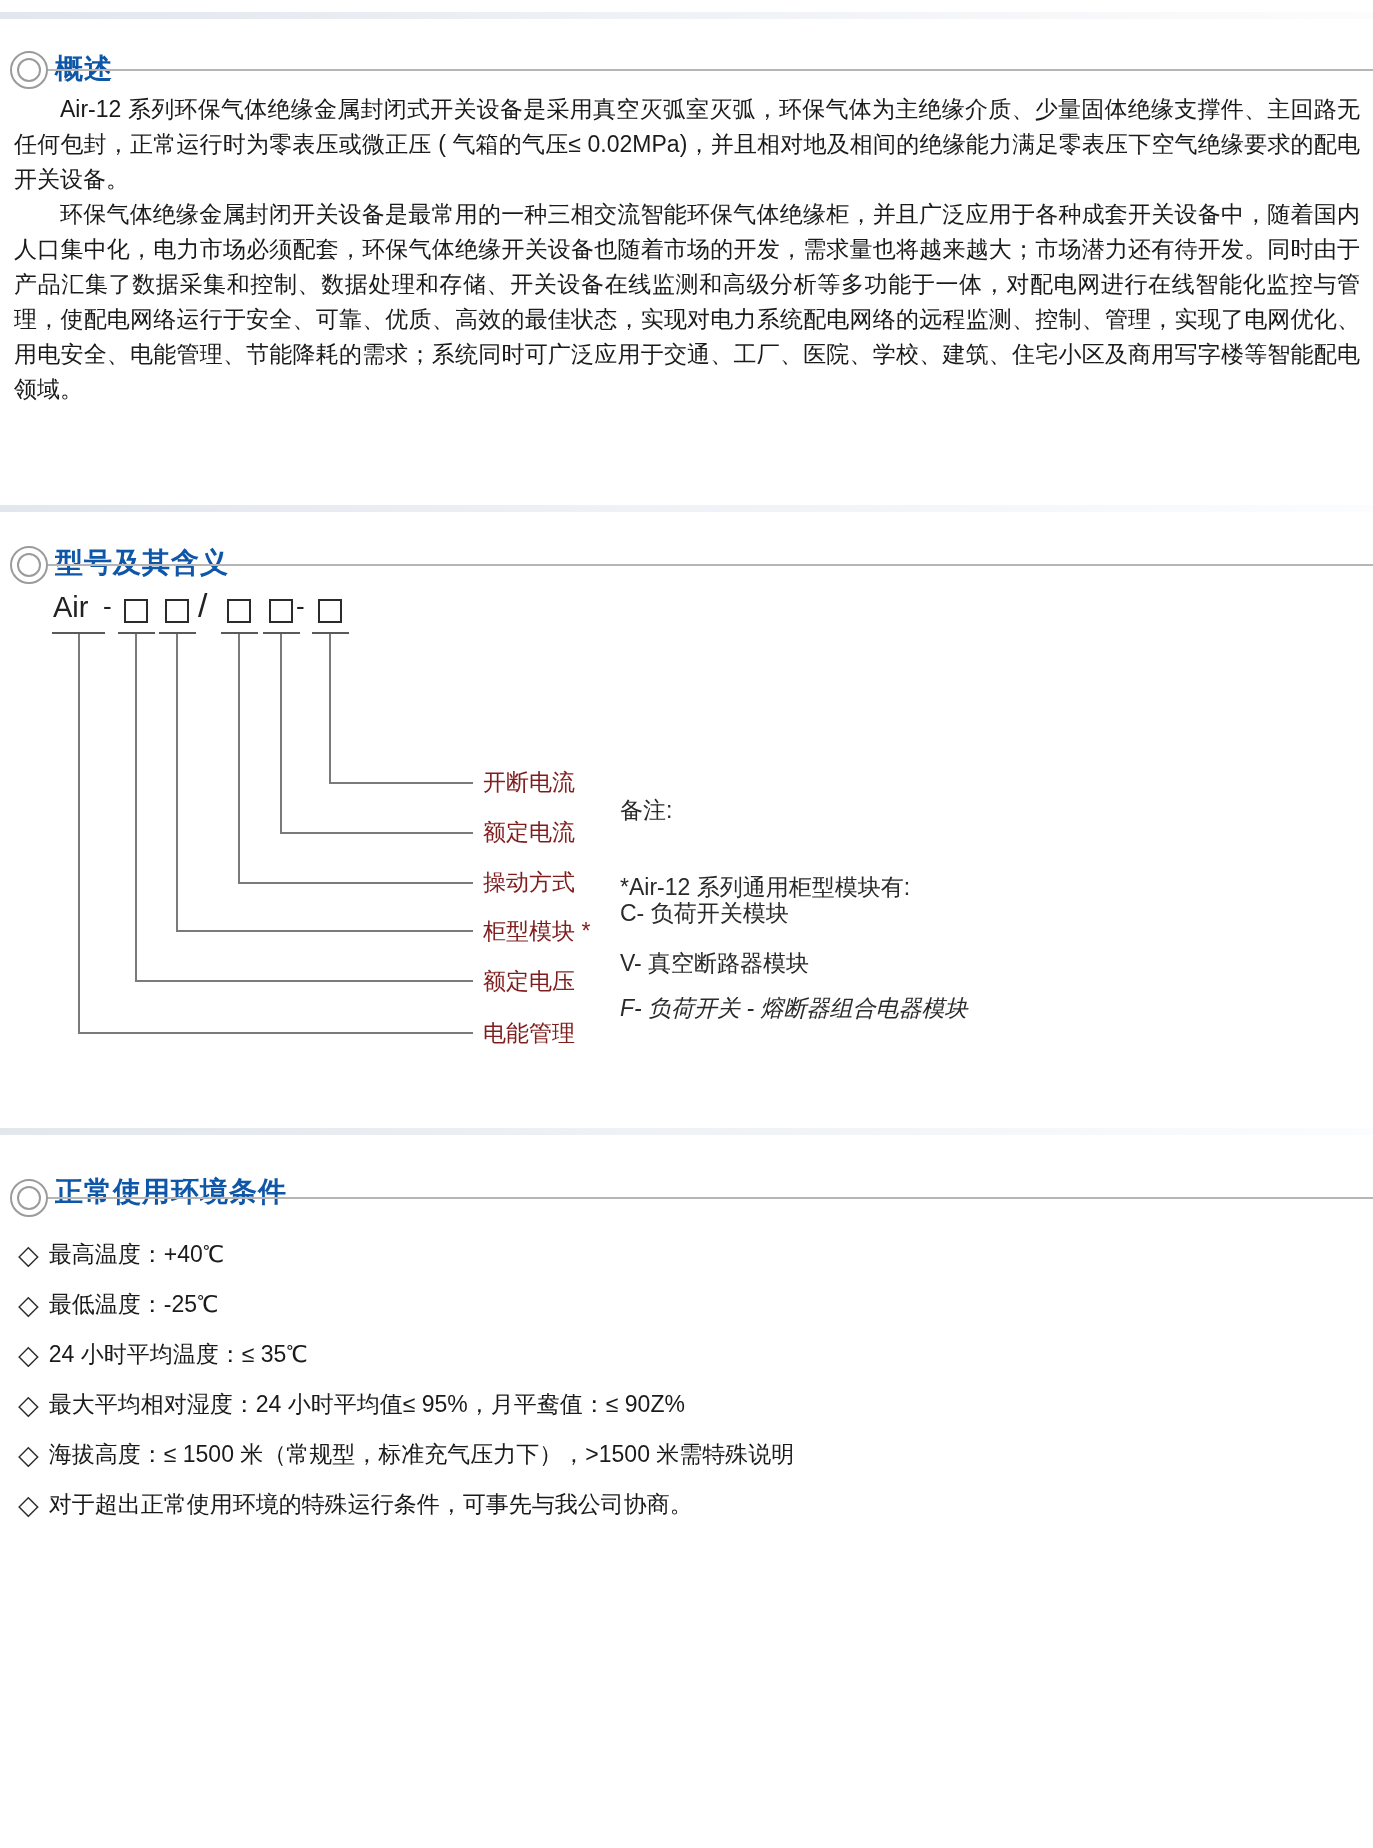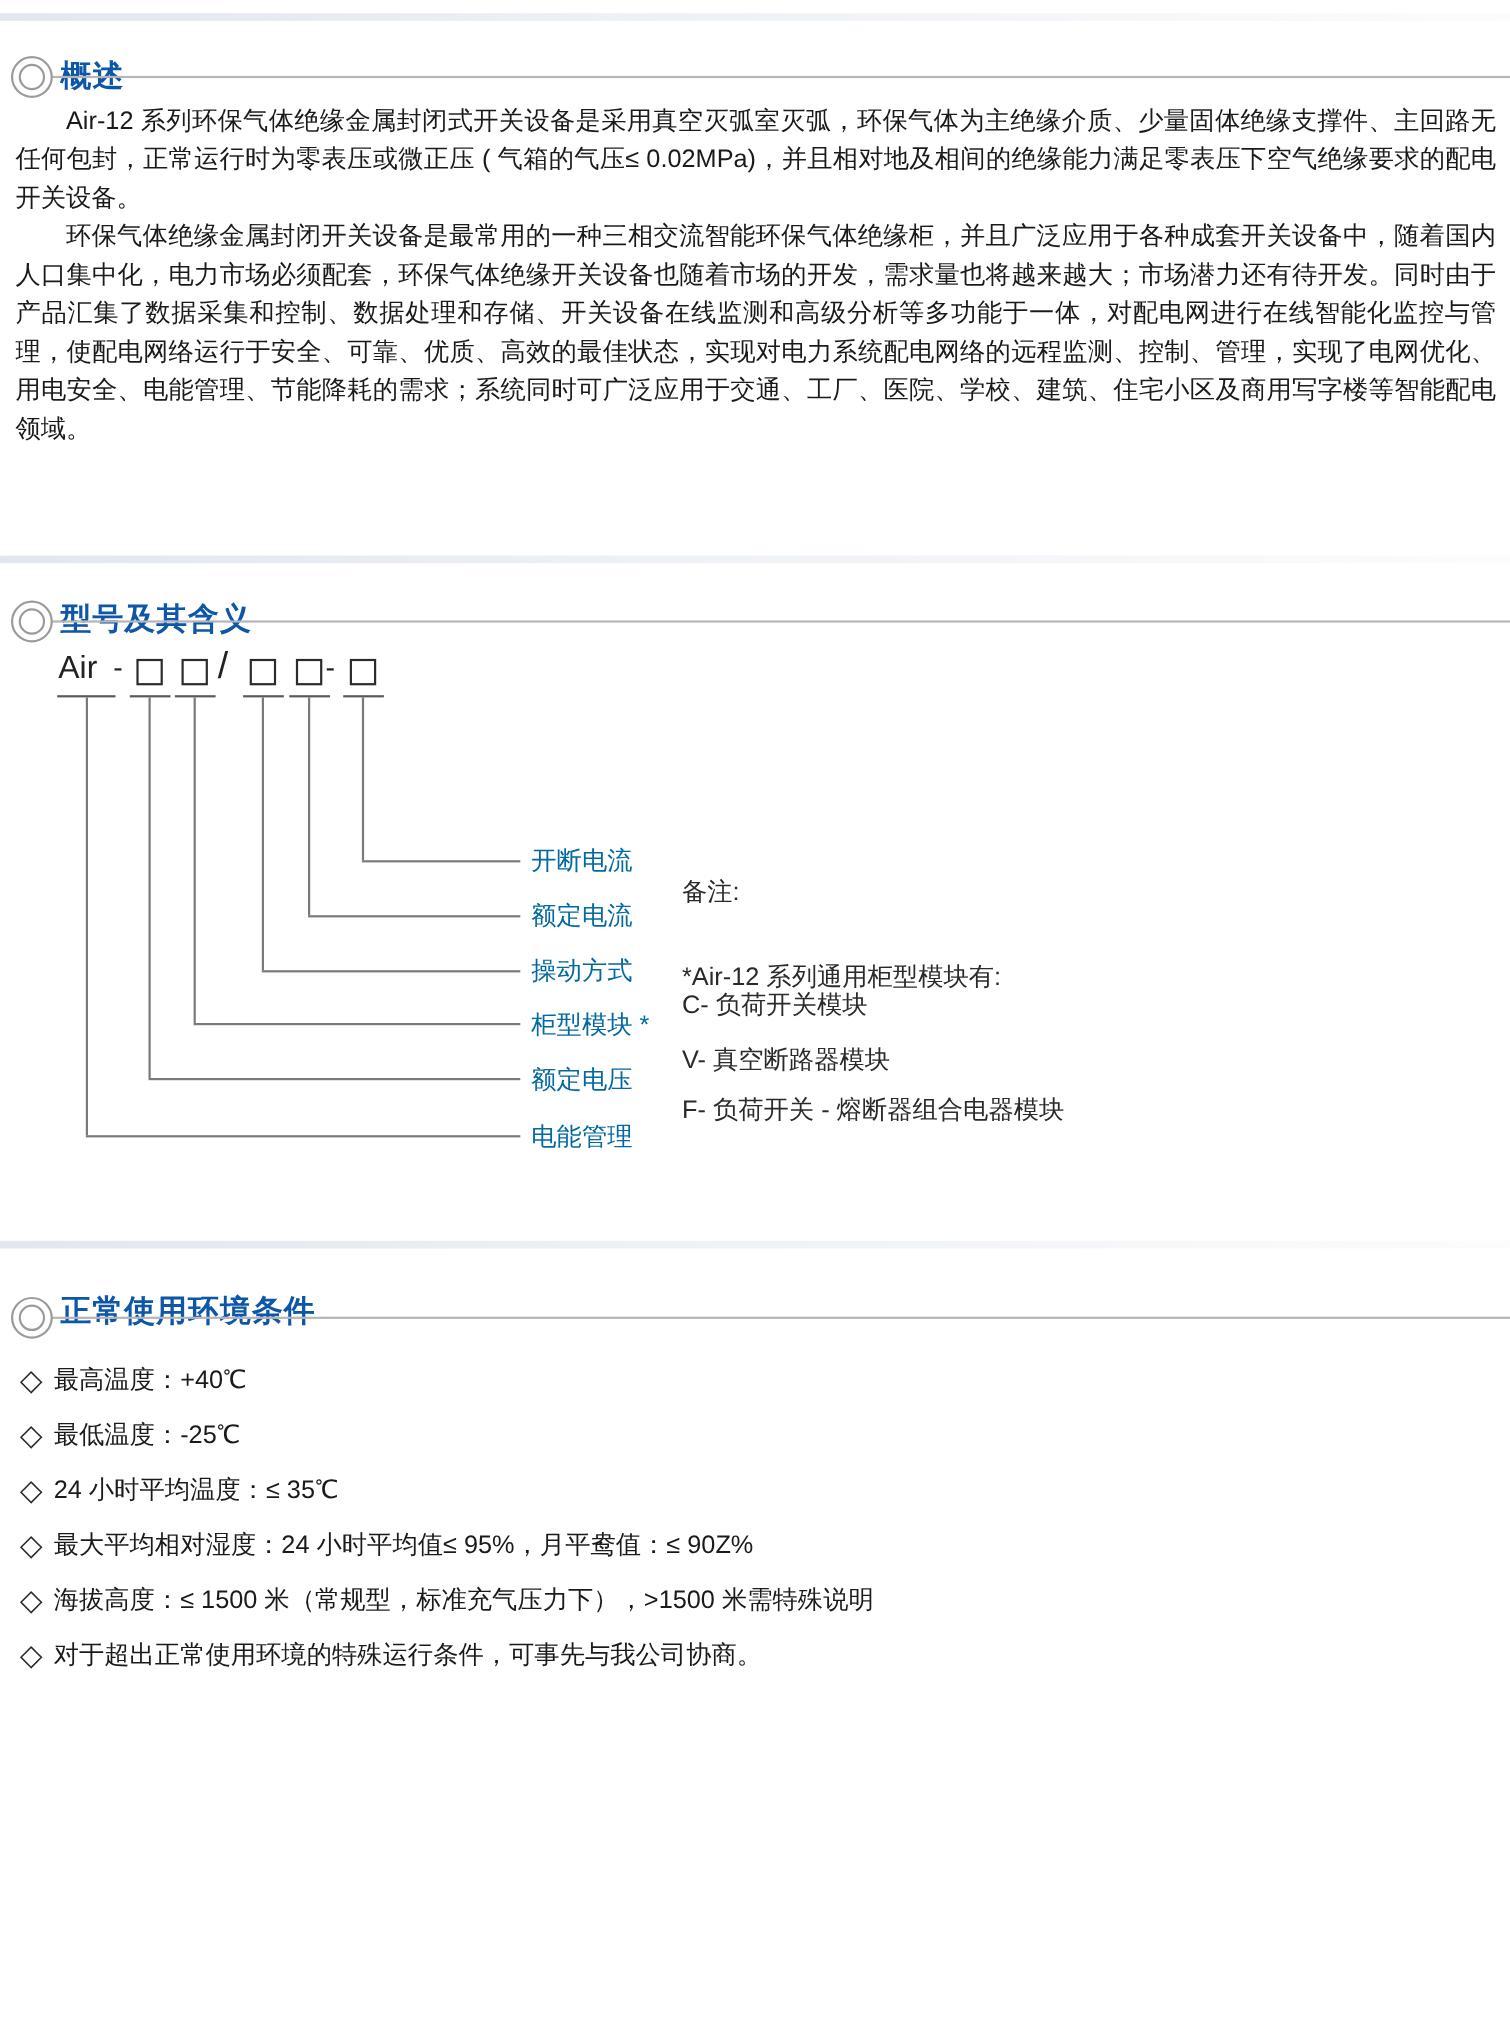--- a/index.html
+++ b/index.html
@@ -96,35 +96,35 @@
 
   .hline { position:absolute; height:2px; background:#7a7a7a; }
   .h-5   { left:329px; top:197px; width:144px; }
   .h-4   { left:280px; top:247px; width:193px; }
   .h-3   { left:238px; top:297px; width:235px; }
   .h-2   { left:176px; top:345px; width:297px; }
   .h-1   { left:135px; top:395px; width:338px; }
   .h-air { left:78px;  top:447px; width:395px; }
 
   .dg-label {
-    position:absolute; left:483px; font-size:23px; color:#0369a1; white-space:nowrap;
+    position:absolute; left:483px; font-size:23px; color:#7f1d1d; white-space:nowrap;
   }
   .lg-0 { top:182px; }
   .lg-1 { top:232px; }
   .lg-2 { top:282px; }
   .lg-3 { top:331px; }
   .lg-4 { top:381px; }
   .lg-5 { top:433px; }
 
   .dg-note { position:absolute; left:620px; font-size:23px; color:#2a2a2a; white-space:nowrap; }
   .note-heading { top:210px; }
   .note-intro   { top:260px;margin-top:27px; }
   .note-0 { top:313px; }
   .note-1 { top:363px; }
-  .note-2 { top:408px; }
+  .note-2 { top:408px;font-style:italic; }
 
   
   .env-list { position:absolute; left:14px; top:1228px; width:1346px; }
   .env-item { margin:4px; font-size:23px; line-height:45px; color:#1a1a1a; white-space:nowrap; }
   .env-item .diamond { font-size:27px; color:#2b2b2b; margin-right:10px; vertical-align:-2px; }
 </style>
 </head>
 <body>
 
 <div class="page">

